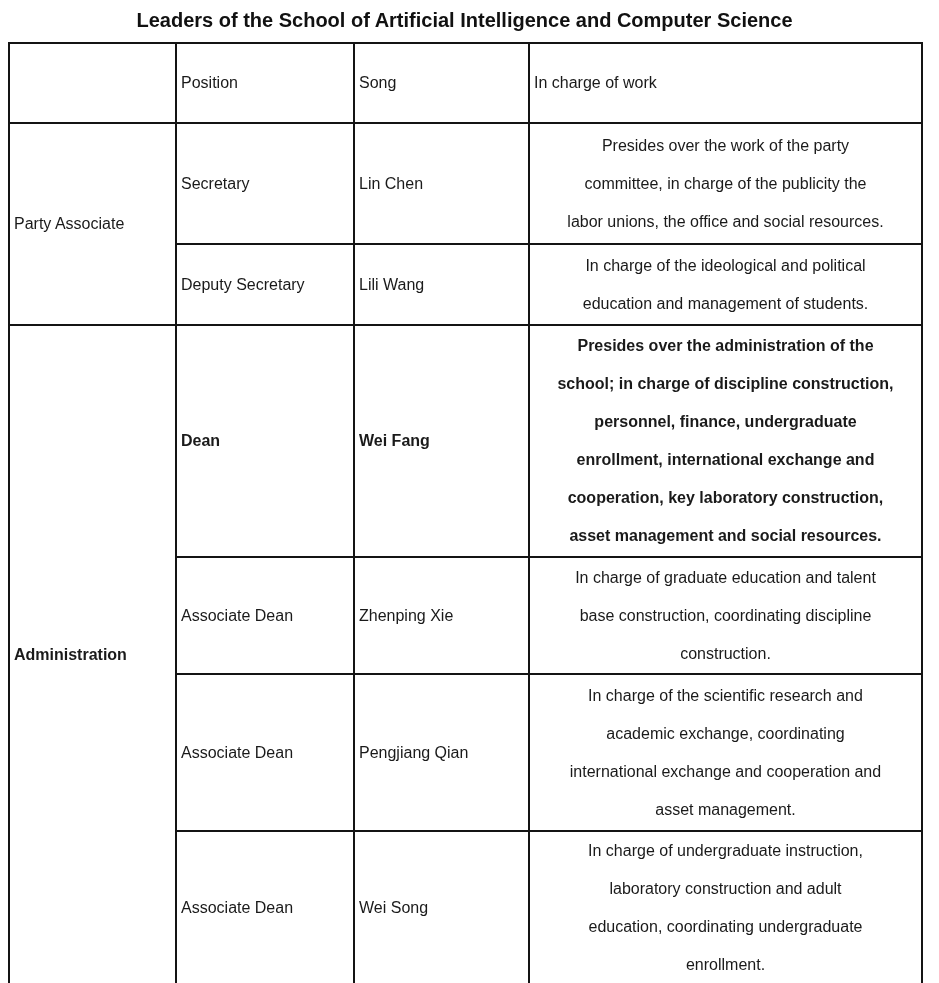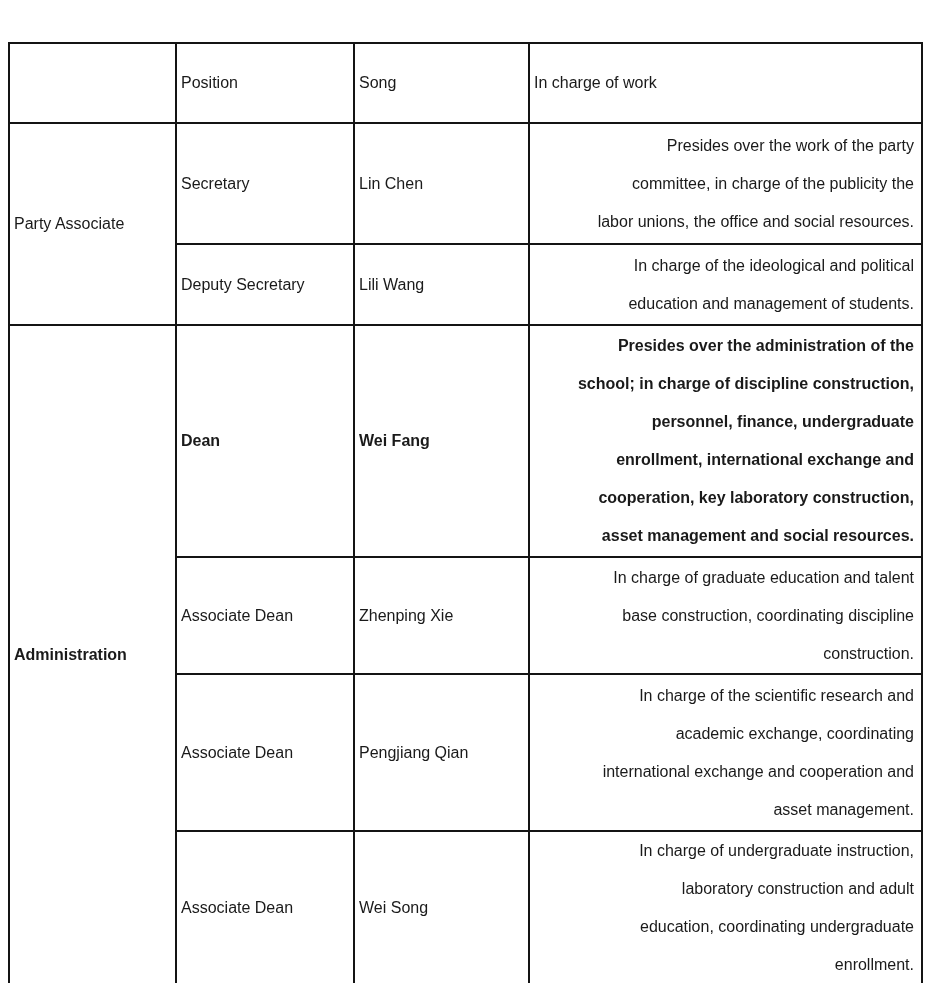--- a/index.html
+++ b/index.html
@@ -49,35 +49,36 @@
     font-size: 16px;
     line-height: 22px;
     padding: 2px 4px;
   }
   td.wk {
     vertical-align: middle;
     font-size: 16px;
     line-height: 38px;
     white-space: pre-line;
     padding: 0 7px;
-    text-align: right;
+    text-align: center;
   }
   tr.r-head  td { height: 74px; }
   tr.r-sec   td { height: 115px; }
   tr.r-dep   td { height: 75px; }
   tr.r-dean  td { height: 226px; font-weight: bold; }
   tr.r-zx    td { height: 111px; }
   tr.r-pq    td { height: 151px; }
   tr.r-ws    td { height: 146px; }
 </style>
 </head>
 <body>
 
 <div class="page">
 
+  <h1 class="doc-title">Leaders of the School of Artificial Intelligence and Computer Science</h1>
 
   <table class="leaders">
     <colgroup>
       <col class="c-group">
       <col class="c-position">
       <col class="c-name">
       <col class="c-work">
     </colgroup>
     <tbody>
       <tr class="r-head">

